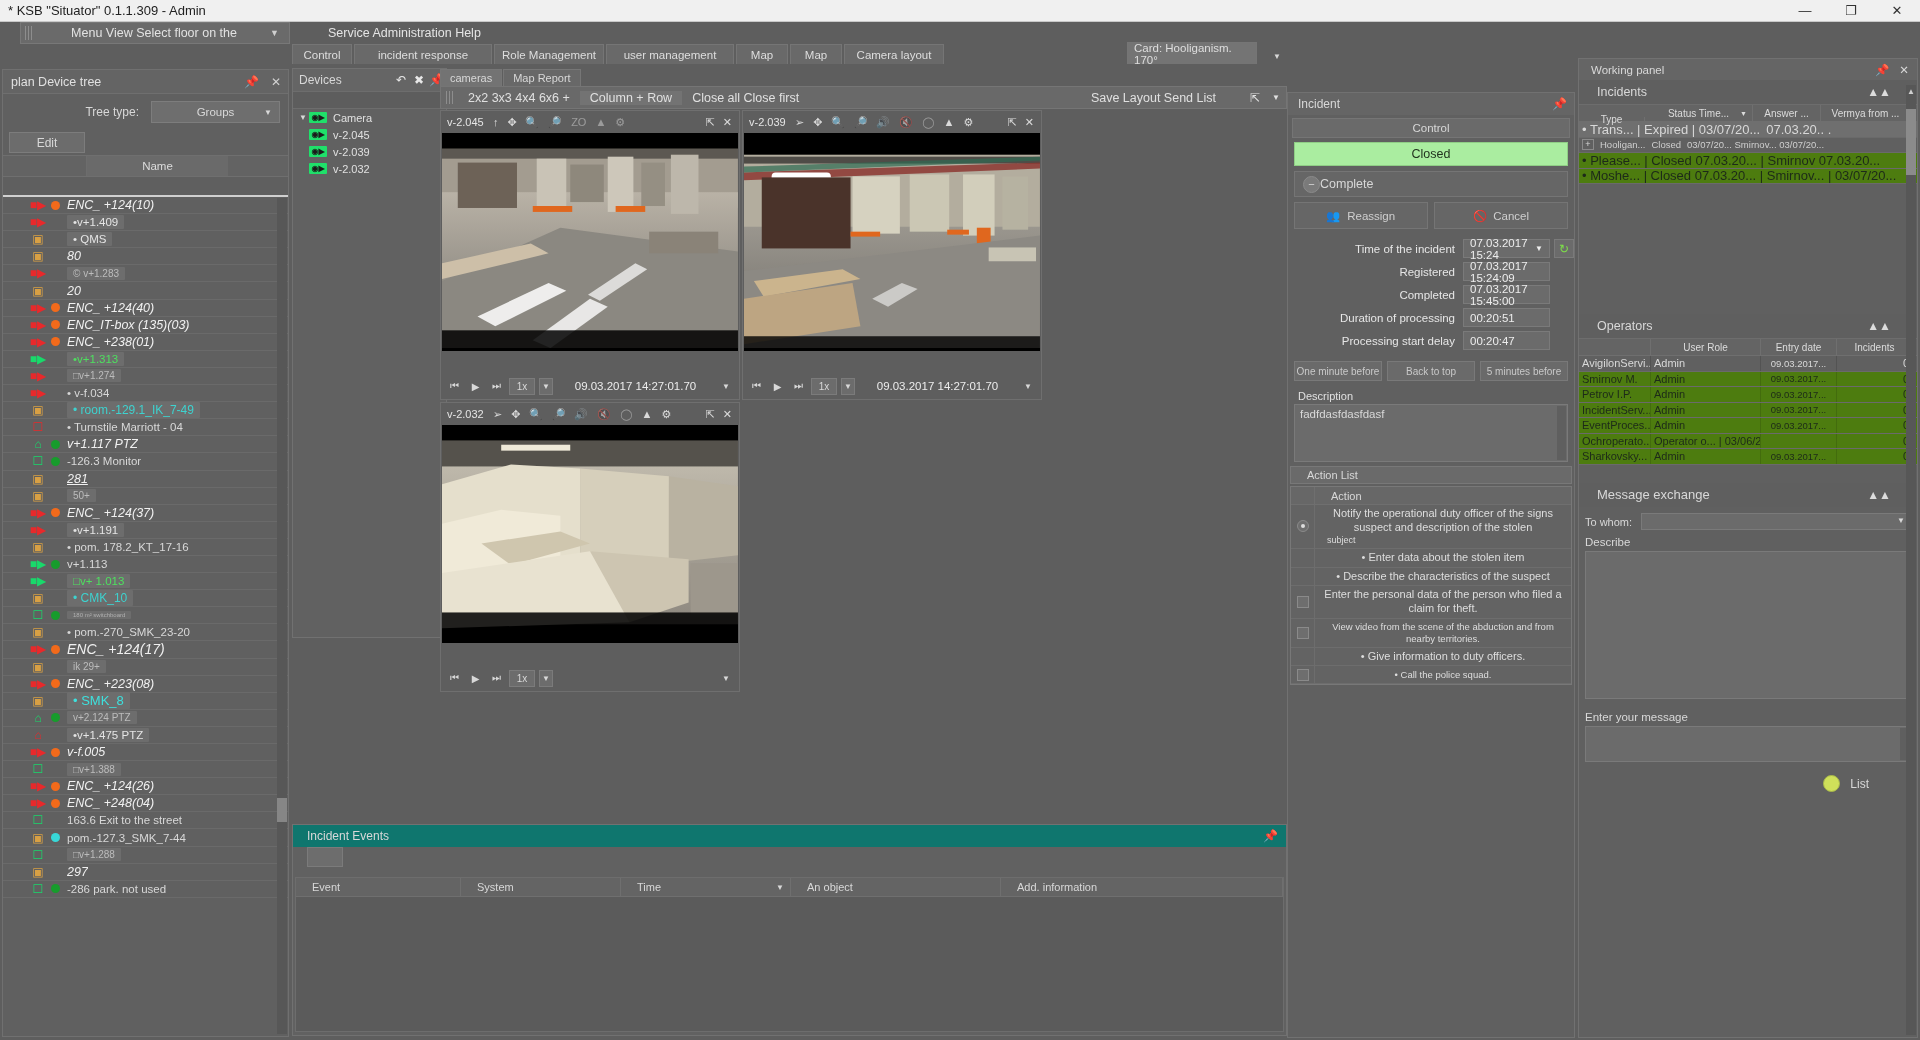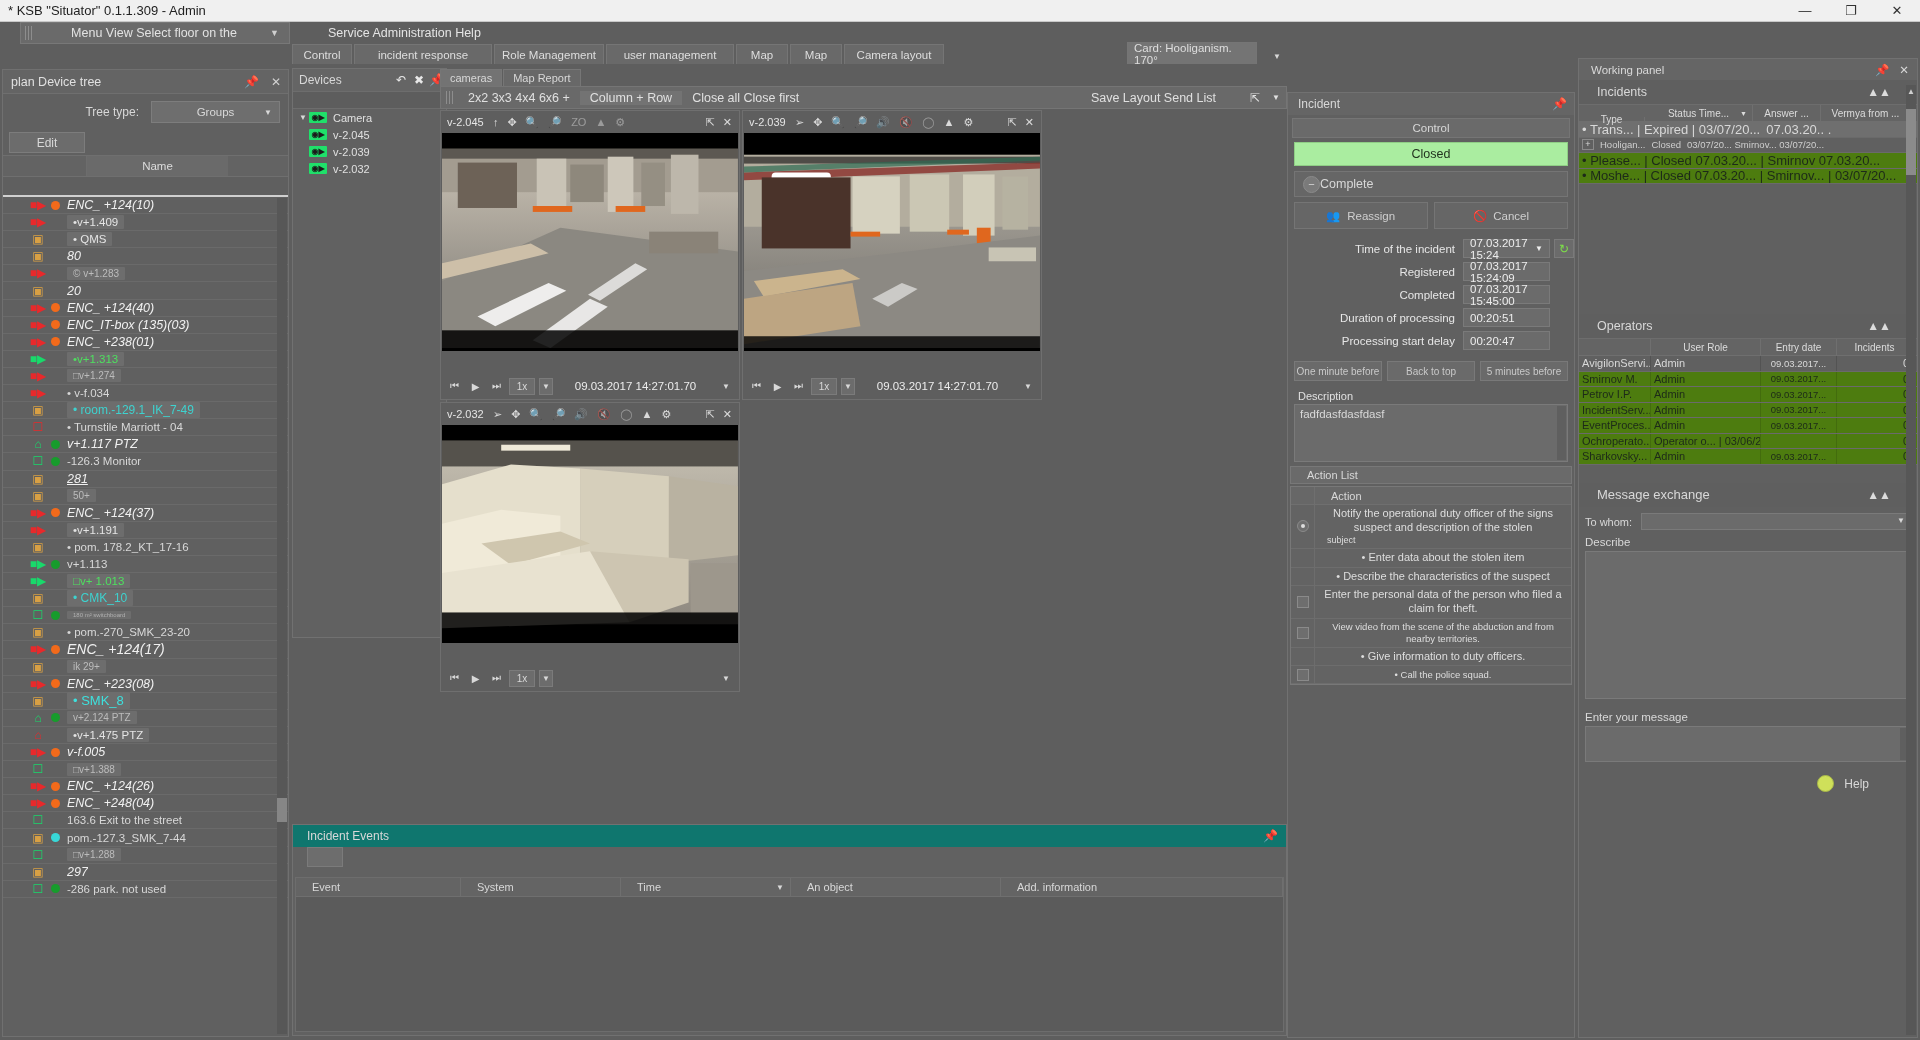--- a/index.html
+++ b/index.html
@@ -999,21 +999,21 @@
         </span>
     </div>
     <div class="enter-msg">Describe</div>
     <div class="msg-box"></div>
     <div class="enter-msg" style="margin-top:12px;">Enter your message</div>
     <div class="msg-input">
       <div style="position:absolute;right:1px;top:1px;bottom:1px;width:9px;background:#5f5f5f;"></div>
     </div>
     <div class="sendrow">
       <span class="send-ico"></span>
-      <span class="sendlbl">Help</span>
+      <span class="sendlbl">List</span>
     </div>
     <div class="wp-scroll">
       <div class="wp-thumb"></div>
     </div>
     <div class="arrow-up">▲</div>
   </div>
 
 </div>
 
 </body></html>

